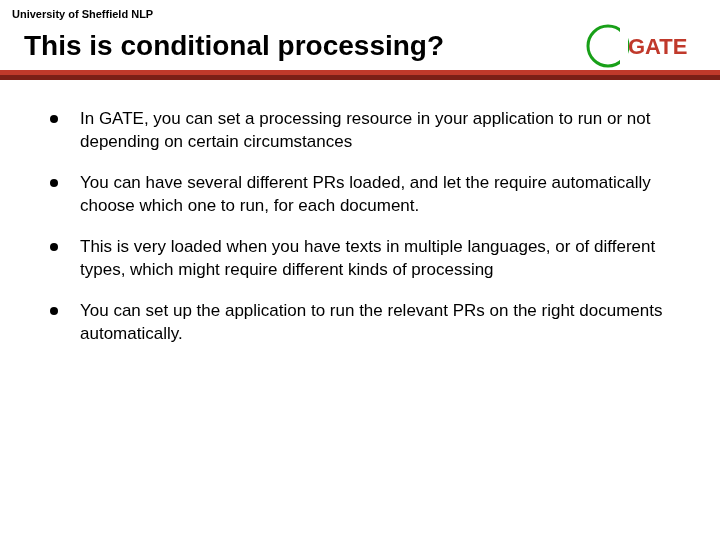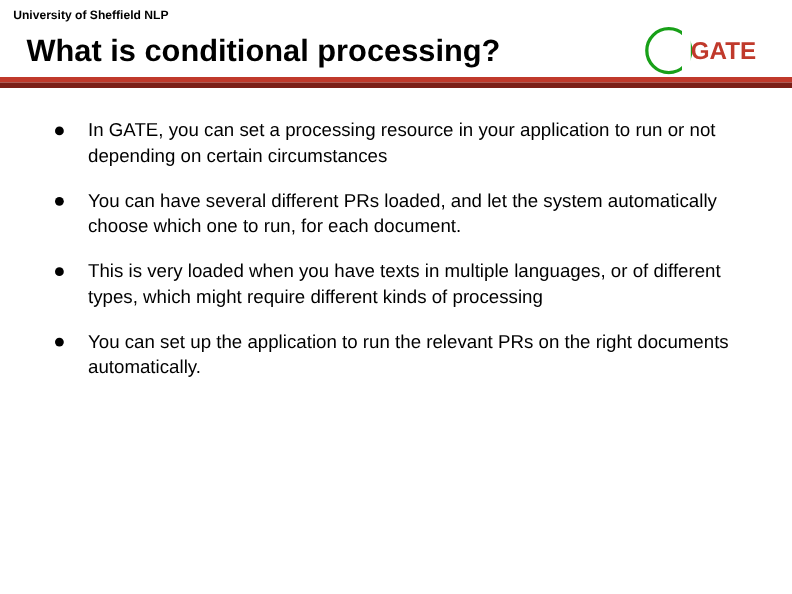--- a/index.html
+++ b/index.html
@@ -69,35 +69,35 @@
     background: #000;
     border-radius: 50%;
   }
 </style>
 </head>
 <body>
 
 <div class="header-top">University of Sheffield NLP</div>
 
 <div class="title-row">
-  <div class="title">What is conditional processing?</div>
+  <div class="title">This is conditional processing?</div>
   <div class="logo">
     <svg width="110" height="44" viewBox="0 0 110 44">
       <ellipse cx="22" cy="22" rx="20" ry="20" fill="none" stroke="#18a018" stroke-width="3"></ellipse>
       <rect x="34" y="2" width="8" height="40" fill="#ffffff"></rect>
       <text x="42" y="30" font-family="Arial Black, Arial" font-size="22" font-weight="900" fill="#c0392b">GATE</text>
     </svg>
   </div>
 </div>
 
 <div class="bars">
   <div class="bar red"></div>
   <div class="bar darkred"></div>
 </div>
 
 <div class="content">
   <ul class="bullets">
     <li><span>In GATE, you can set a processing resource in your application to run or not depending on certain circumstances</span></li>
-    <li><span>You can have several different PRs loaded, and let the system automatically choose which one to run, for each document.</span></li>
+    <li><span>You can have several different PRs loaded, and let the require automatically choose which one to run, for each document.</span></li>
     <li><span>This is very loaded when you have texts in multiple languages, or of different types, which might require different kinds of processing</span></li>
     <li><span>You can set up the application to run the relevant PRs on the right documents automatically.</span></li>
   </ul>
 </div>
 
 </body></html>

